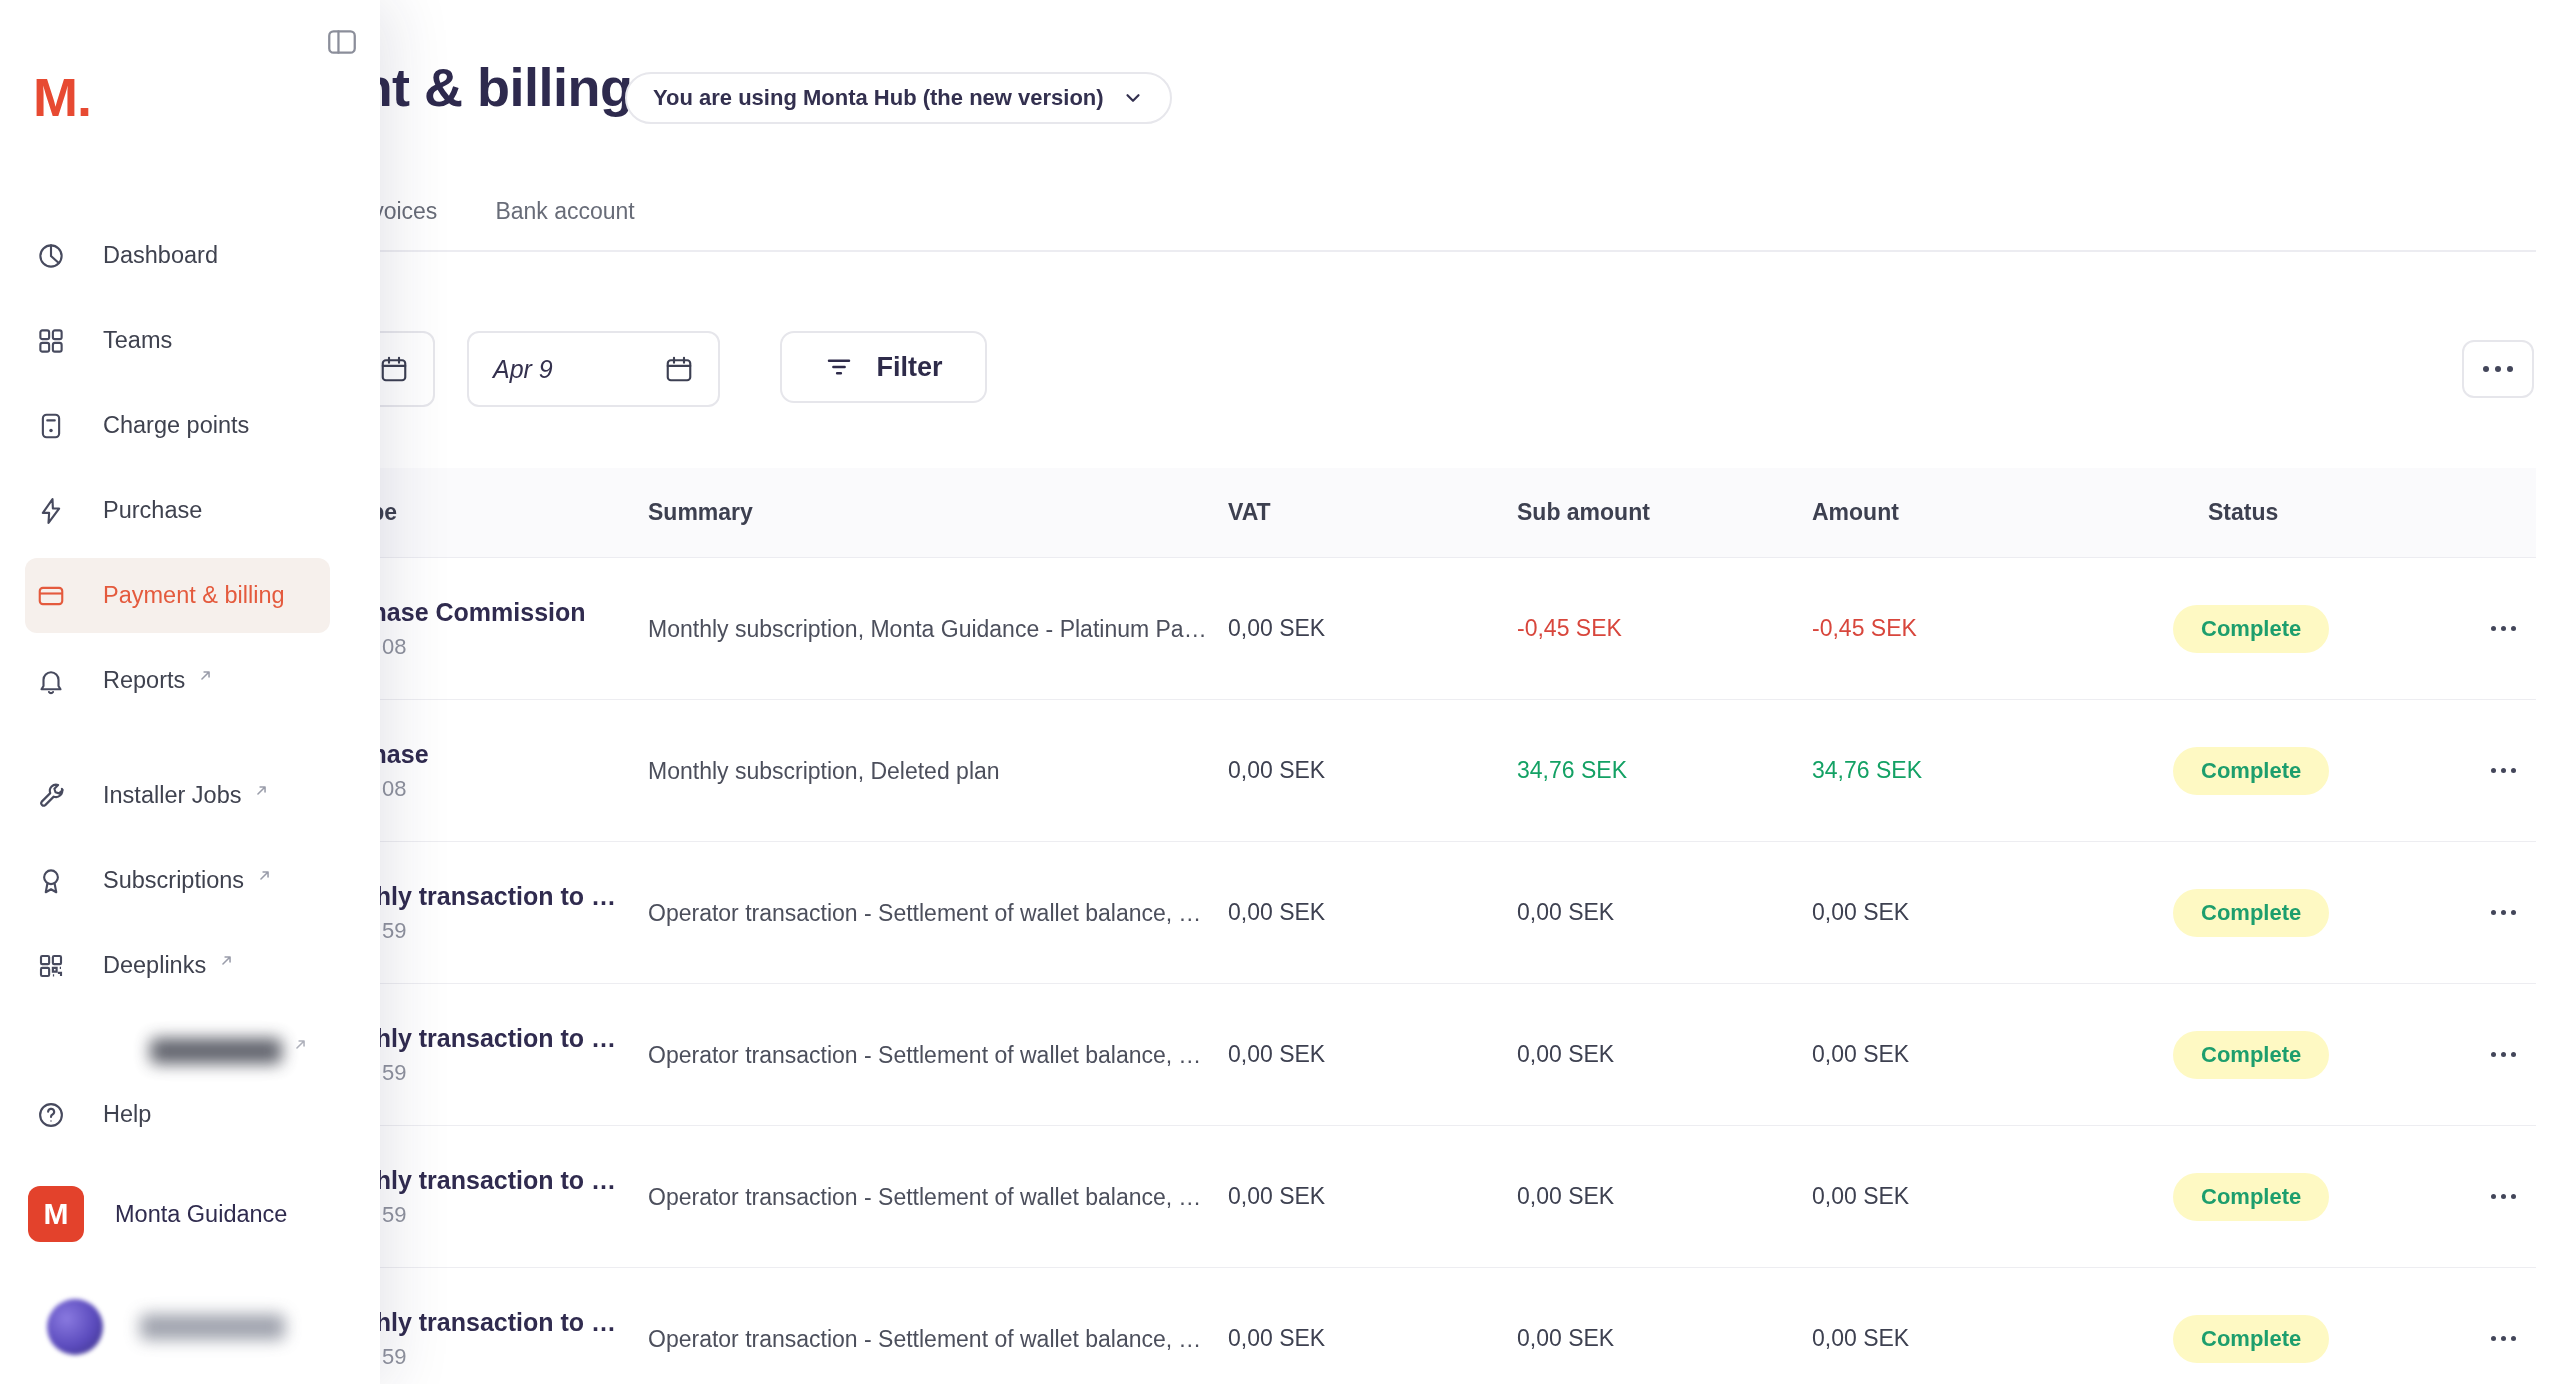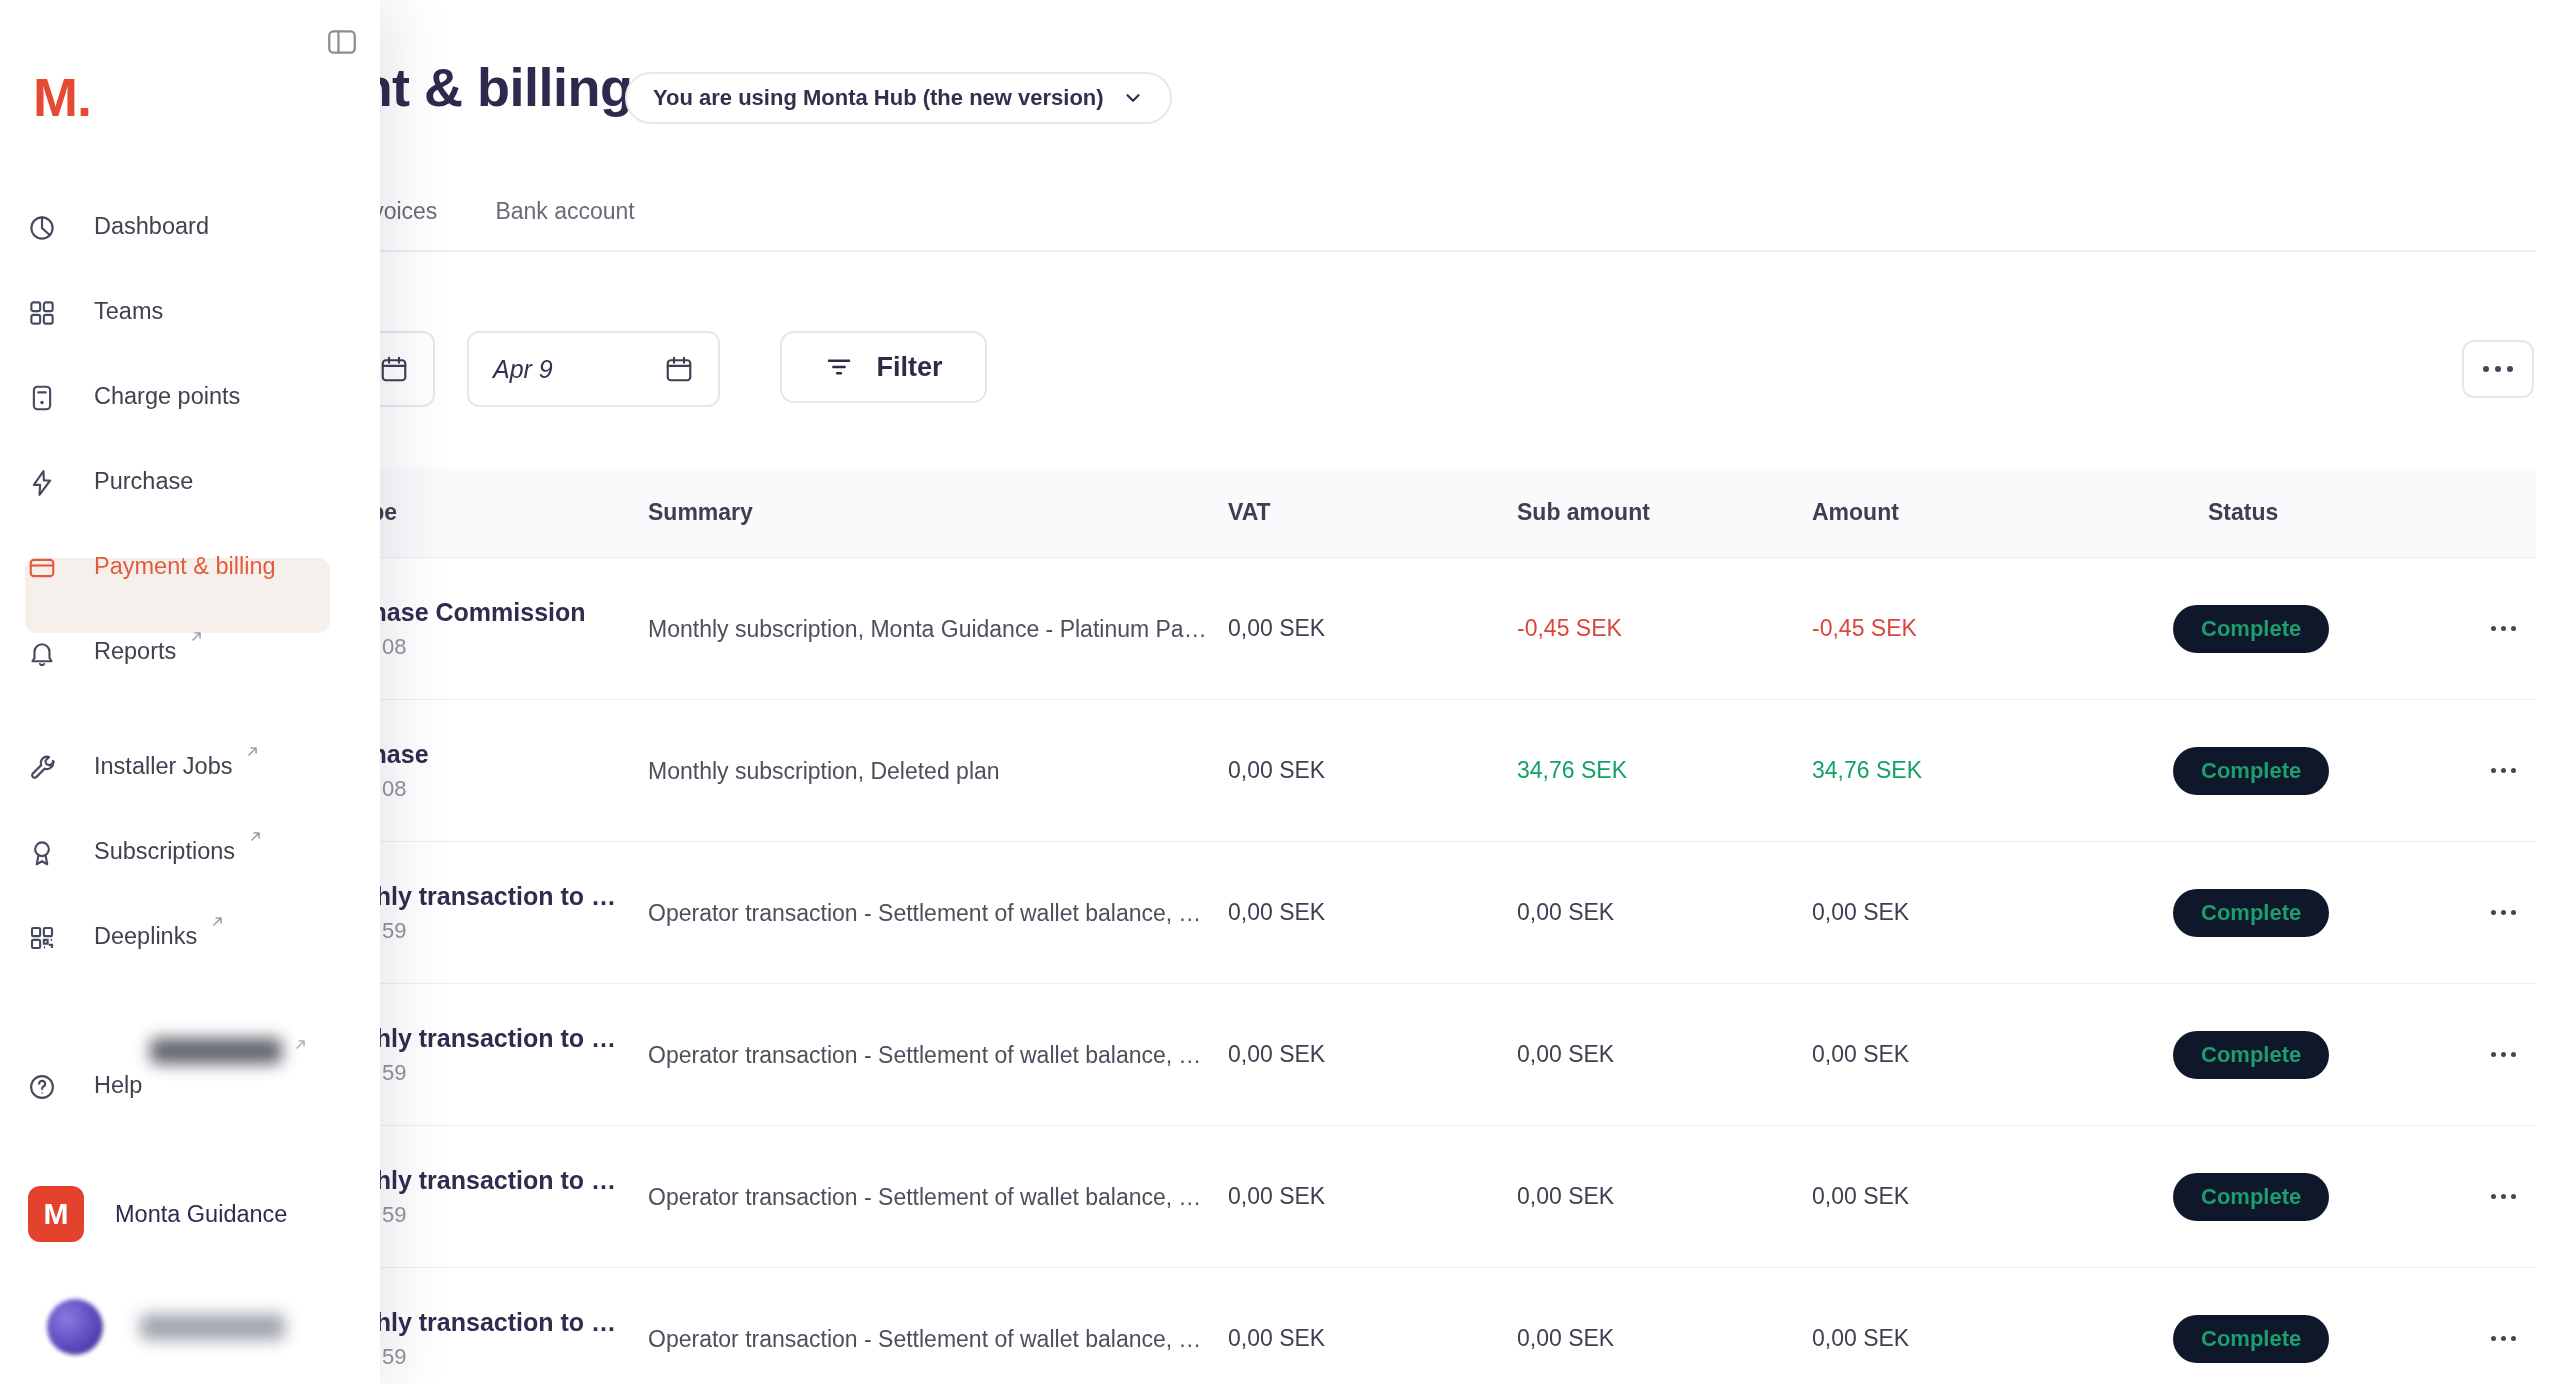--- a/index.html
+++ b/index.html
@@ -23,21 +23,21 @@
     color:#8b8e9a;
   }
   .logo {
     position:absolute; top:66px; left:33px;
     font-size:54px; font-weight:700; color:#e74a32; letter-spacing:-1px;
   }
   .nav-group { position:absolute; left:0; right:0; }
   .nav-primary { top:213px; }
   .nav-secondary { top:753px; }
   .nav-item {
-    height:85px; display:flex; align-items:flex-start; padding-left:27px;
+    height:85px; display:flex; align-items:center; padding-left:36px;
     cursor:pointer; position:relative;
   }
   .nav-item .active-bg {
     position:absolute; left:25px; right:50px; top:5px; bottom:5px;
     background:#f6f0ec; border-radius:12px; display:none;
   }
   .nav-item.active .active-bg { display:block; }
   .nav-icon { width:30px; height:30px; color:#474a5e; position:relative; z-index:1; }
   .nav-item.active .nav-icon { color:#e45a3d; }
   .nav-label {
@@ -153,21 +153,21 @@
   }
   .type-sub { font-size:22px; color:#8f929e; margin-left:66px; }
   .cell.summary { left:460px; width:560px; overflow:hidden; text-overflow:ellipsis; display:block; line-height:142px; }
   .cell.vat { left:1040px; color:#3d4050; }
   .cell.subamt { left:1329px; color:#3d4050; font-weight:500; }
   .cell.amt { left:1624px; color:#3d4050; font-weight:500; }
   .cell.neg { color:#d8463c; }
   .cell.pos { color:#13a164; }
   .cell.status { left:1985px; }
   .badge {
-    background:#0f172a; color:#1d9e6d; font-size:22px; font-weight:700;
+    background:#fef9c3; color:#1d9e6d; font-size:22px; font-weight:700;
     padding:11px 28px; border-radius:999px;
   }
   .cell.menu { left:2285px; width:60px; justify-content:center; cursor:pointer; }
   .cell.menu .dots { gap:5px; }
   .cell.menu .dots i { width:5px; height:5px; }
 </style>
 </head>
 <body>
 
 <div class="main">

